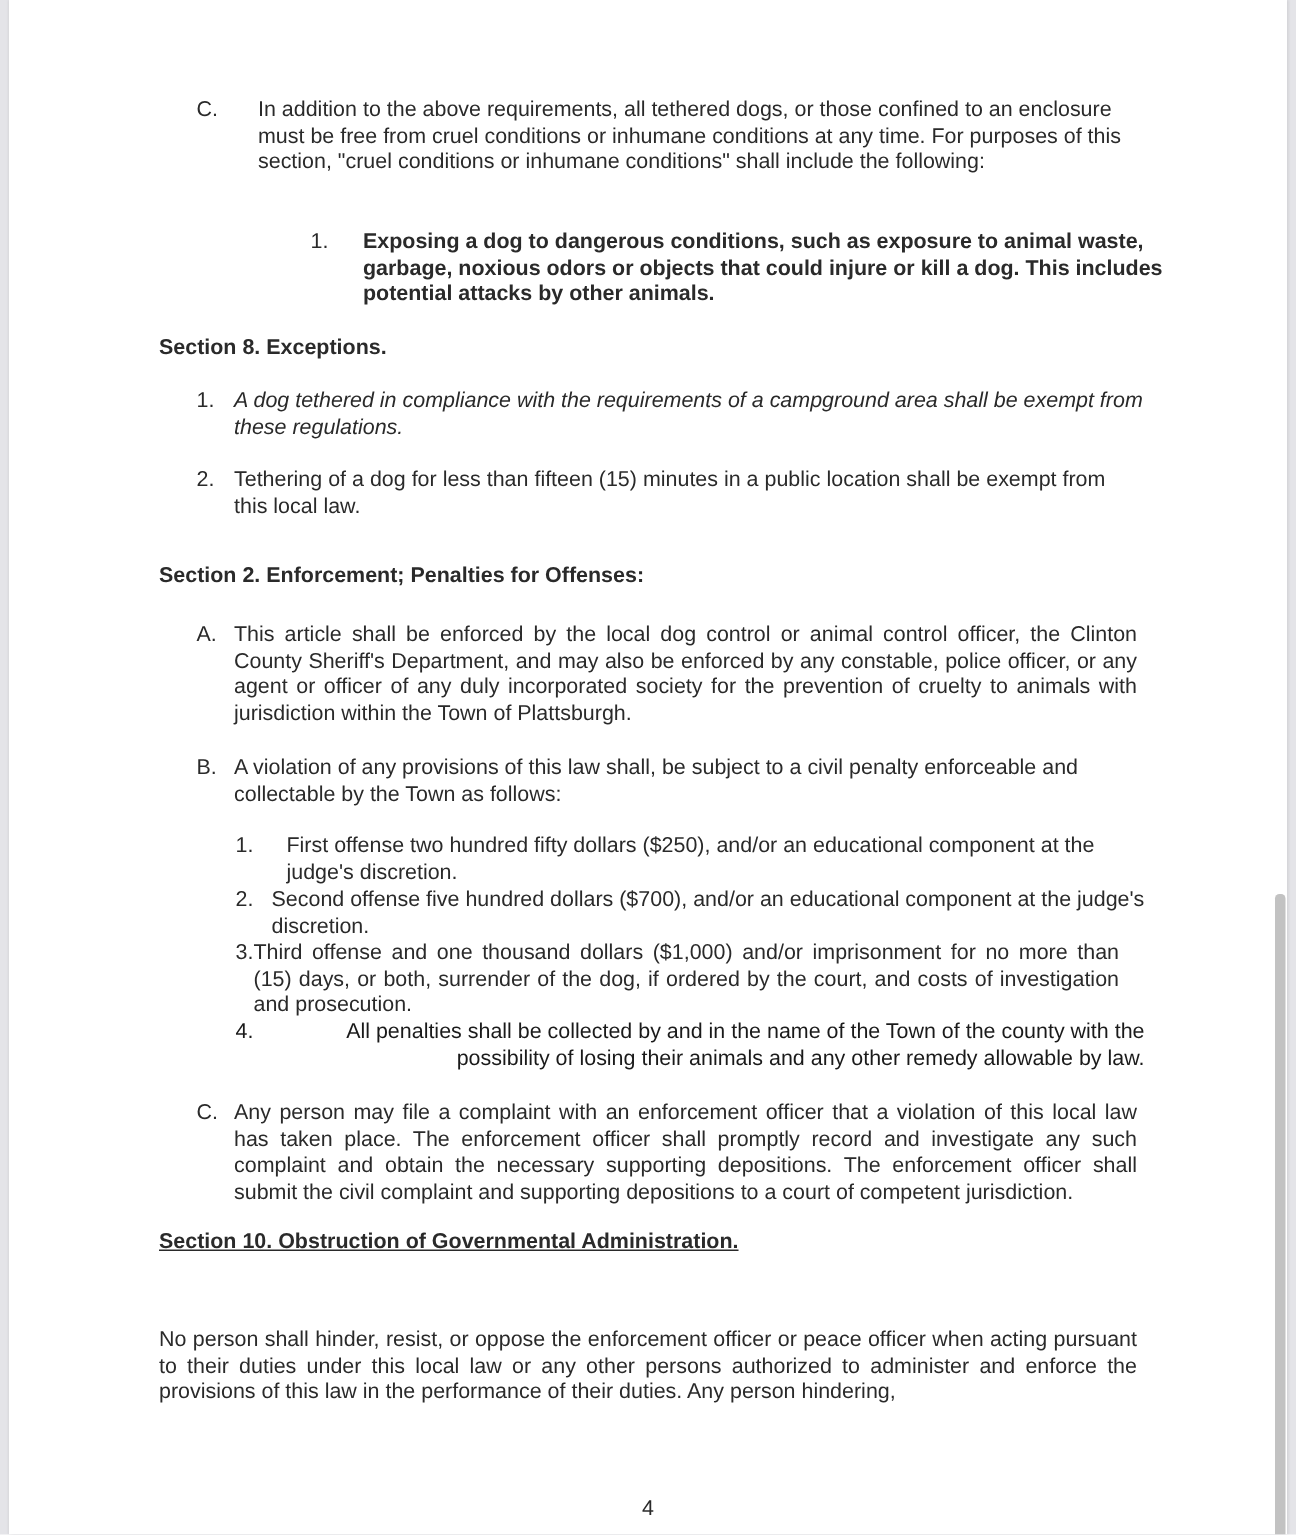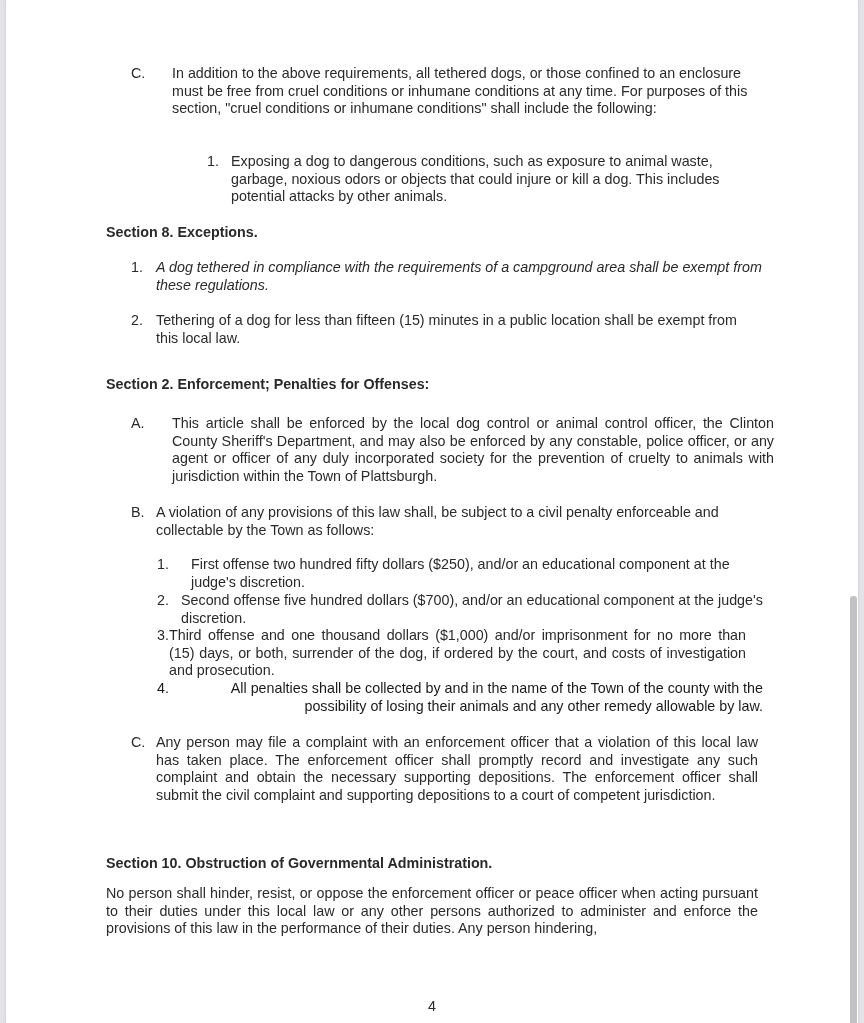--- a/index.html
+++ b/index.html
@@ -39,40 +39,40 @@
 
 <div class="content">
 
   <div class="blk" style="top:65px;">
     <span class="lbl" style="left:131px;">C.</span>
     <span class="txt" style="left:172px; width:600px;">In addition to the above requirements, all tethered dogs, or those confined to an enclosure must be free from cruel conditions or inhumane conditions at any time. For purposes of this section, "cruel conditions or inhumane conditions" shall include the following:</span>
   </div>
 
   <div class="blk" style="top:153px;">
     <span class="lbl" style="left:207px;">1.</span>
-    <span class="txt" style="left:231px; width:540px;">Exposing a dog to dangerous conditions, such as exposure to animal waste, garbage, noxious odors or objects that could injure or kill a dog. This includes potential attacks by other animals.</span>
+    <span class="txt" style="left:242px; width:540px;font-weight:bold;">Exposing a dog to dangerous conditions, such as exposure to animal waste, garbage, noxious odors or objects that could injure or kill a dog. This includes potential attacks by other animals.</span>
   </div>
 
   <div class="heading" style="top:223px;">Section 8. Exceptions.</div>
 
   <div class="blk" style="top:259px;">
     <span class="lbl" style="left:131px;">1.</span>
     <span class="txt" style="left:156px; width:606px;font-style:italic;">A dog tethered in compliance with the requirements of a campground area shall be exempt from these regulations.</span>
   </div>
 
   <div class="blk" style="top:312px;">
     <span class="lbl" style="left:131px;">2.</span>
     <span class="txt" style="left:156px; width:600px;">Tethering of a dog for less than fifteen (15) minutes in a public location shall be exempt from this local law.</span>
   </div>
 
   <div class="heading" style="top:375px;">Section 2. Enforcement; Penalties for Offenses:</div>
 
   <div class="blk" style="top:415px;">
     <span class="lbl" style="left:131px;">A.</span>
-    <span class="txt justify" style="left:172px; width:602px;">This article shall be enforced by the local dog control or animal control officer, the Clinton County Sheriff's Department, and may also be enforced by any constable, police officer, or any agent or officer of any duly incorporated society for the prevention of cruelty to animals with jurisdiction within the Town of Plattsburgh.</span>
+    <span class="txt justify" style="left:156px; width:602px;">This article shall be enforced by the local dog control or animal control officer, the Clinton County Sheriff's Department, and may also be enforced by any constable, police officer, or any agent or officer of any duly incorporated society for the prevention of cruelty to animals with jurisdiction within the Town of Plattsburgh.</span>
   </div>
 
   <div class="blk" style="top:504px;">
     <span class="lbl" style="left:131px;">B.</span>
     <span class="txt" style="left:156px; width:606px;">A violation of any provisions of this law shall, be subject to a civil penalty enforceable and collectable by the Town as follows:</span>
   </div>
 
   <div class="blk" style="top:556px;">
     <span class="lbl" style="left:157px;">1.</span>
     <span class="txt" style="left:191px; width:582px;">First offense two hundred fifty dollars ($250), and/or an educational component at the judge's discretion.</span>
@@ -91,20 +91,20 @@
   <div class="blk" style="top:680px; color:#1a1a1a;">
     <span class="lbl" style="left:157px;">4.</span>
     <span class="txt" style="left:181px; width:582px;text-align:right;">All penalties shall be collected by and in the name of the Town of the county with the possibility of losing their animals and any other remedy allowable by law.</span>
   </div>
 
   <div class="blk" style="top:734px;">
     <span class="lbl" style="left:131px;">C.</span>
     <span class="txt justify" style="left:156px; width:602px;">Any person may file a complaint with an enforcement officer that a violation of this local law has taken place. The enforcement officer shall promptly record and investigate any such complaint and obtain the necessary supporting depositions. The enforcement officer shall submit the civil complaint and supporting depositions to a court of competent jurisdiction.</span>
   </div>
 
-  <div class="heading" style="top:854px;">Section 10. Obstruction of Governmental Administration.</div>
+  <div class="heading" style="top:819px;text-decoration:underline;">Section 10. Obstruction of Governmental Administration.</div>
 
   <div class="blk" style="top:885px;">
     <span class="txt justify" style="left:106px; width:652px;">No person shall hinder, resist, or oppose the enforcement officer or peace officer when acting pursuant to their duties under this local law or any other persons authorized to administer and enforce the provisions of this law in the performance of their duties. Any person hindering,</span>
   </div>
 
   <div class="pagenum">4</div>
 </div>
 
 </body></html>

